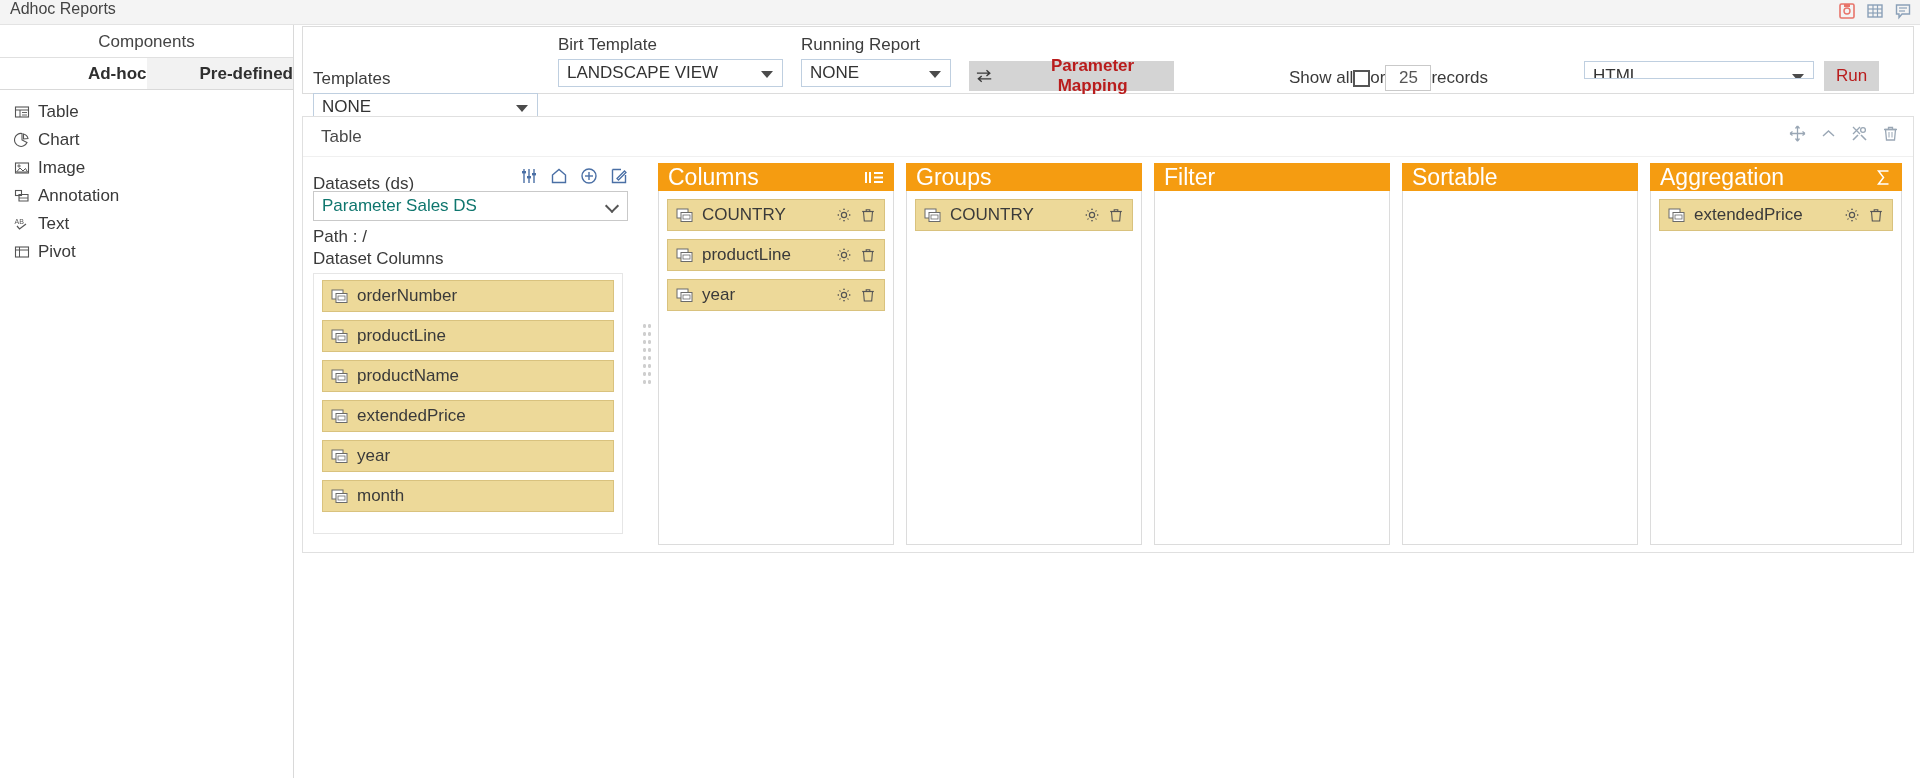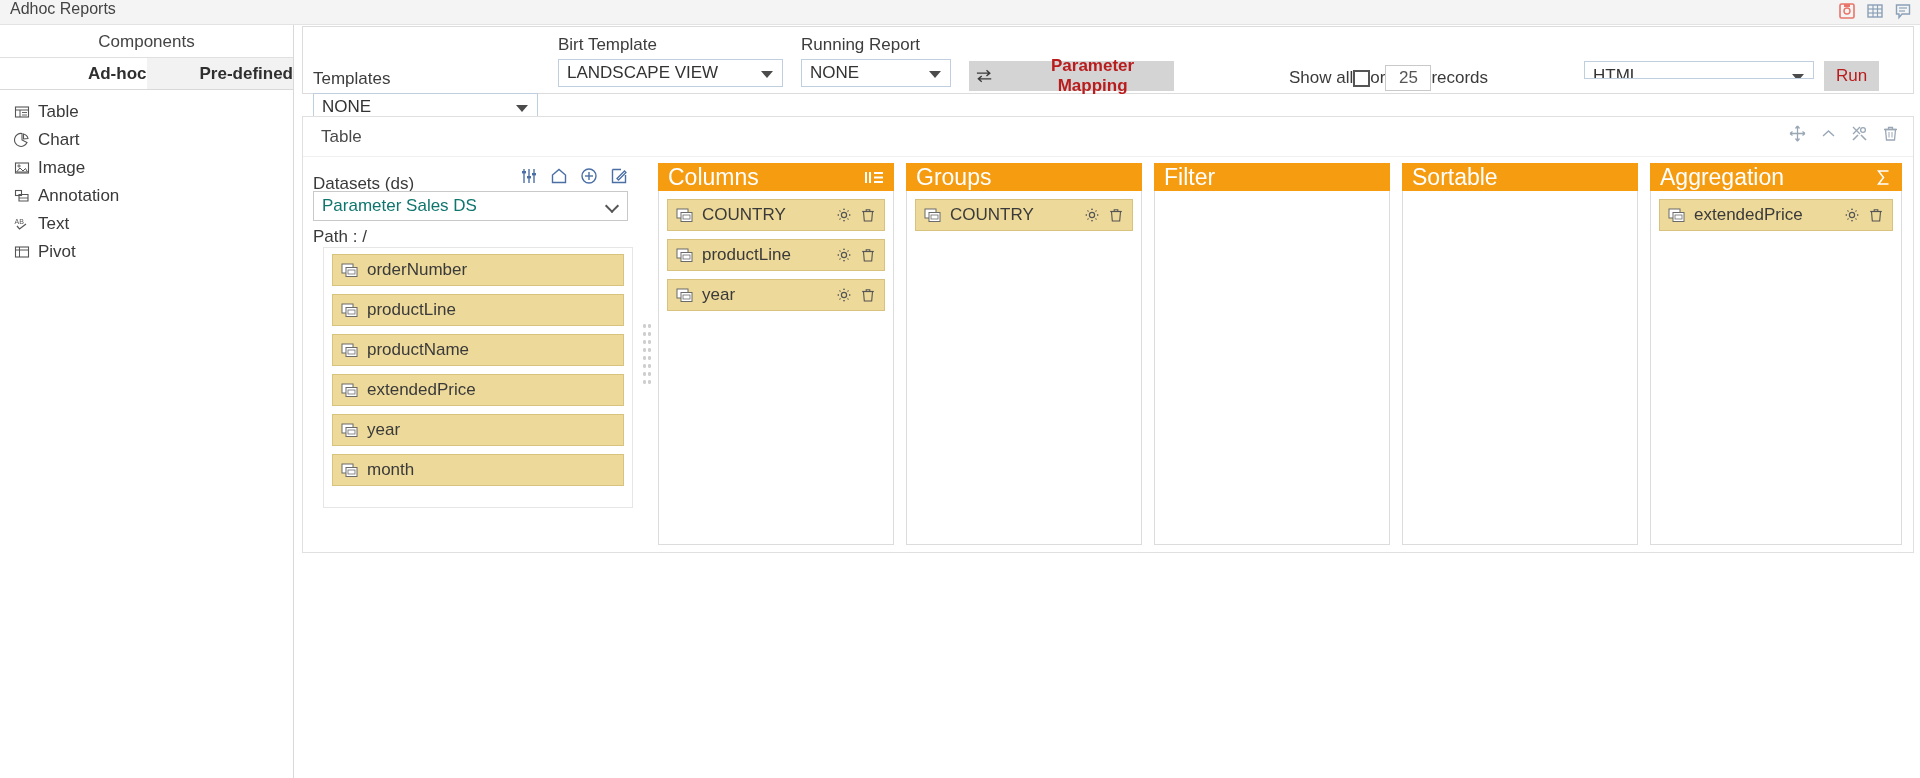--- a/index.html
+++ b/index.html
@@ -143,21 +143,21 @@
   }
   .ds-select .chev {
     position: absolute; right: 10px; top: 9px;
     width: 10px; height: 10px;
     border-right: 2px solid #555; border-bottom: 2px solid #555;
     transform: rotate(45deg);
   }
   .ds-path { font-size: 17px; color: #3a3a3a; margin: 6px 0 0 2px; }
   .ds-colhead { font-size: 17px; color: #3a3a3a; margin: 2px 0 4px 2px; }
   .ds-list {
-    margin-left: 12px; width: 310px; height: 261px;
+    margin-left: 2px; width: 310px; height: 261px;
     border: 1px solid #e6e6e6; background: #fff;
     overflow: hidden; position: relative;
   }
   .ds-list-inner { padding: 6px 8px 0 8px; }
 
   .chip {
     position: relative;
     background: #edd999; border: 1px solid #d9c27e;
     height: 32px; margin-bottom: 8px;
     display: flex; align-items: center; gap: 8px;
@@ -398,20 +398,21 @@
             </svg>
           </span>
         </div>
 
         <div class="ds-select">
           <span>Parameter Sales DS</span>
           <span class="chev"></span>
         </div>
 
         <div class="ds-path">Path : /</div>
+        <div class="ds-colhead">Dataset Columns</div>
 
         <div class="ds-list">
           <div class="ds-list-inner">
             <div class="chip">
               <svg width="18" height="15" viewBox="0 0 18 15">
                 <rect x="1" y="1" width="11" height="9" fill="#fff" stroke="#6b6b6b" stroke-width="1"></rect>
                 <rect x="5" y="4.5" width="11" height="9" fill="#fff" stroke="#6b6b6b" stroke-width="1"></rect>
                 <rect x="7" y="7" width="7" height="4" fill="none" stroke="#6b6b6b" stroke-width="0.8"></rect>
               </svg>
               <span class="chip-label">orderNumber</span>

